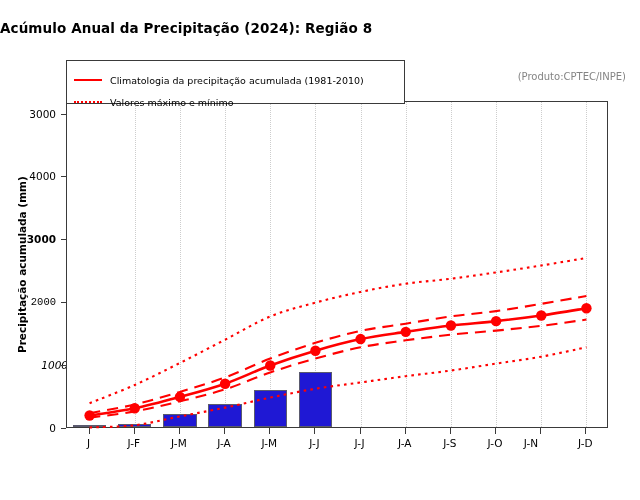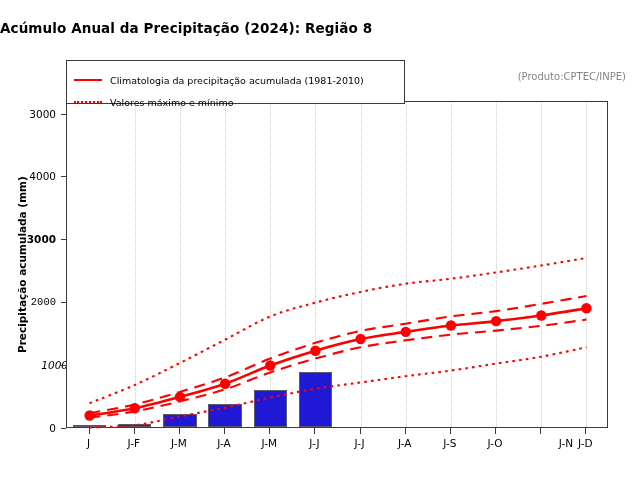--- a/index.html
+++ b/index.html
@@ -185,21 +185,21 @@
       <div class="xtick-label" style="left: 314.417px;">J-J</div>
       <div class="xtick-mark" style="left: 314.417px;"></div>
       <div class="xtick-label" style="left: 359.583px;">J-J</div>
       <div class="xtick-mark" style="left: 359.583px;"></div>
       <div class="xtick-label" style="left: 404.75px;">J-A</div>
       <div class="xtick-mark" style="left: 404.75px;"></div>
       <div class="xtick-label" style="left: 449.917px;">J-S</div>
       <div class="xtick-mark" style="left: 449.917px;"></div>
       <div class="xtick-label" style="left: 495.083px;">J-O</div>
       <div class="xtick-mark" style="left: 495.083px;"></div>
-      <div class="xtick-label" style="left: 566px;">J-N</div>
+      <div class="xtick-label" style="left: 531px;">J-N</div>
       <div class="xtick-mark" style="left: 540.25px;"></div>
       <div class="xtick-label" style="left: 585.417px;">J-D</div>
       <div class="xtick-mark" style="left: 585.417px;"></div>
     </div>
 
   <div id="plot-area">
     <div id="gridlines">
         <div class="gridline-v" style="left: 67.75px;"></div>
         <div class="gridline-v" style="left: 112.917px;"></div>
         <div class="gridline-v" style="left: 158.083px;"></div>

